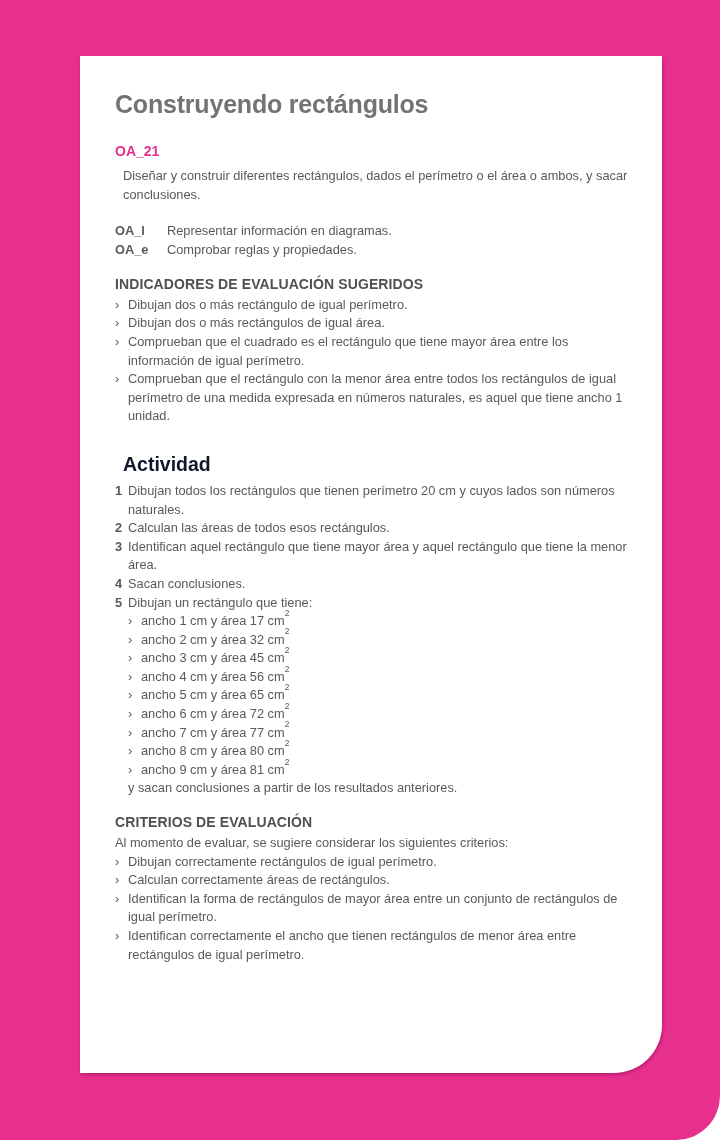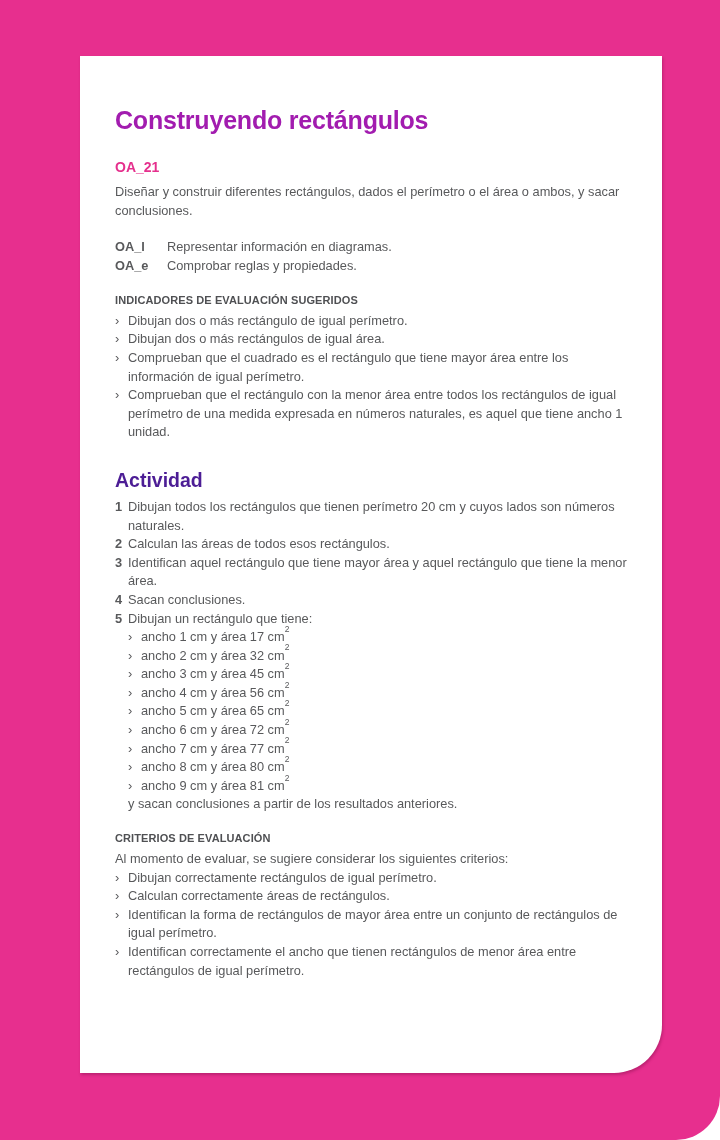--- a/index.html
+++ b/index.html
@@ -12,38 +12,38 @@
     border-bottom-right-radius:44px;overflow:hidden;
   }
   .card{
     position:absolute;left:80px;top:56px;width:582px;height:1017px;
     background:#ffffff;border-bottom-right-radius:48px;
     box-shadow:1px 2px 3px rgba(110,10,60,.35);
     padding:34px 24px 0 35px;box-sizing:border-box;
     color:#58595b;font-size:12.8px;line-height:18.6px;
   }
   h1.title{
-    font-size:25px;line-height:28px;color:#a21caf;
-    margin:16px 0 23px;font-weight:bold;letter-spacing:-.2px;
+    font-size:25px;line-height:28px;color:#737373;
+    margin:0 0 23px;font-weight:bold;letter-spacing:-.2px;
   }
   h2.accent{
     color:#e5308d;font-size:14px;line-height:20px;
     margin:0 0 6px;font-weight:bold;
   }
   h2.accent-big{
-    color:#4c1d95;font-size:19.5px;line-height:22px;
-    margin:27px 0 7px;font-weight:bold;
+    color:#0f172a;font-size:19.5px;line-height:22px;
+    margin:27px 8px 7px;font-weight:bold;
   }
   p{margin:0;}
-  p.desc{margin:0 0 17px;}
+  p.desc{margin:0 8px 17px;}
   .skills{margin:18px 0 0;}
   .skill-row{display:flex;line-height:18.8px;}
   .skill-code{flex:none;width:52px;font-weight:bold;}
   h3.subhead{
-    font-size:11px;line-height:18px;color:#4f5053;
+    font-size:14px;line-height:18px;color:#4f5053;
     margin:15px 0 3px;font-weight:bold;letter-spacing:.1px;
   }
   ul.bullets,ol.steps,ul.sub-bullets{list-style:none;margin:0;padding:0;}
   ul.bullets li,ol.steps li,ul.sub-bullets li{display:flex;}
   .chev{flex:none;width:13px;color:#58595b;}
   .num{flex:none;width:13px;font-weight:bold;}
   ul.sub-bullets{padding-left:13px;}
   .closing{margin-left:13px;}
   sup.sq{font-size:8.5px;line-height:0;position:relative;top:-4px;}
   .criterios-intro{margin:0;}

